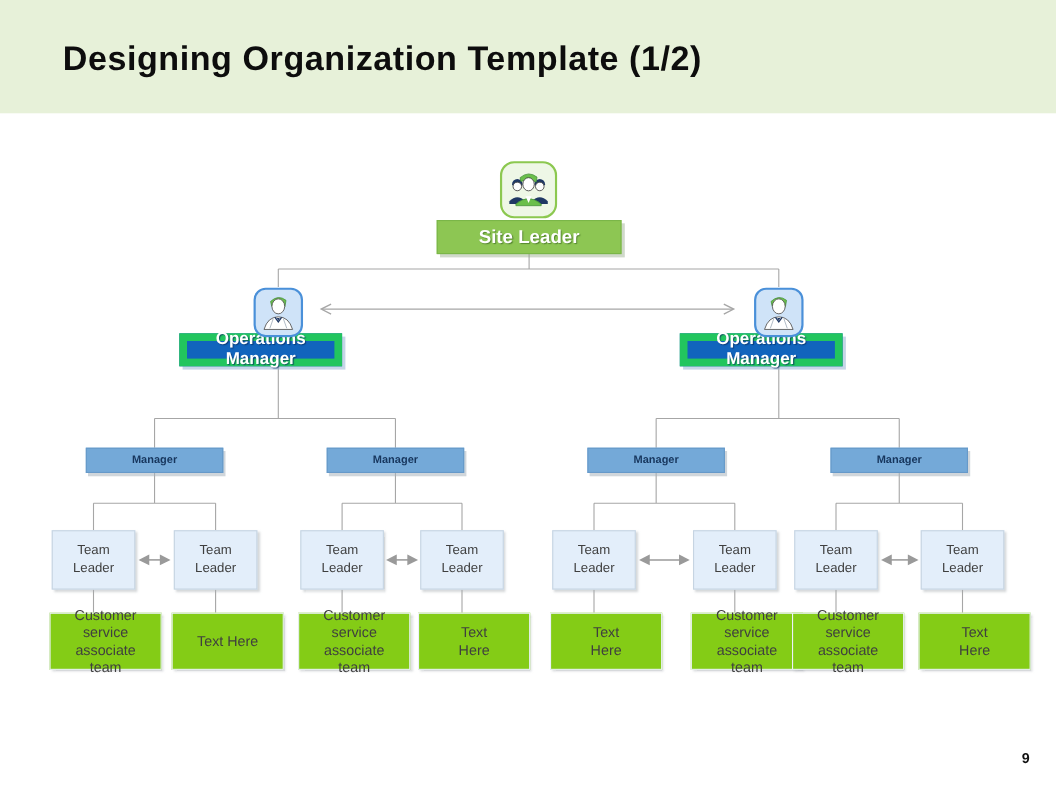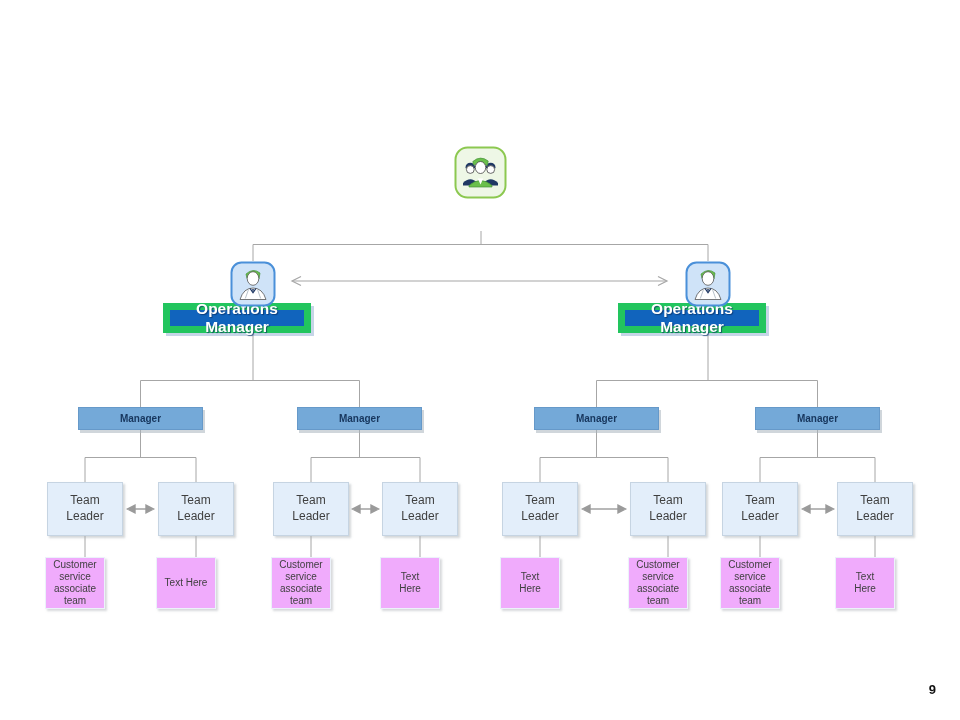--- a/index.html
+++ b/index.html
@@ -46,39 +46,42 @@
     color:#17365d;font-size:10px;font-weight:bold;
   }
   .tl-box{
     top:482px;width:76px;height:54px;
     background:#e3eefa;border:1px solid #c6d4e2;
     box-shadow:2px 2px 2px rgba(170,175,180,.5);
     color:#3f3f3f;font-size:12px;line-height:1.3;
   }
   .tl-box .label{max-width:48px;}
   .team-box{
-    top:557px;width:60px;height:52px;
-    background:#f0abfc;border:1px solid #ecf2fa;
+    top:557px;width:102px;height:52px;
+    background:#84cc16;border:1px solid #ecf2fa;
     box-shadow:2px 2px 2px rgba(175,180,185,.5);
-    color:#3f3f3f;font-size:10px;line-height:1.2;
+    color:#3f3f3f;font-size:13px;line-height:1.2;
   }
   .team-box .label{max-width:62px;}
   .team-box.wrap .label{max-width:34px;}
   .icon-badge{position:absolute;}
   .m1{left:78px;} .m2{left:297px;} .m3{left:534px;} .m4{left:755px;}
   .t1{left:47px;} .t2{left:158px;} .t3{left:273px;} .t4{left:382px;}
   .t5{left:502px;} .t6{left:630px;} .t7{left:722px;} .t8{left:837px;}
   .b1{left:45px;} .b2{left:156px;} .b3{left:271px;} .b4{left:380px;}
   .b5{left:500px;} .b6{left:628px;} .b7{left:720px;} .b8{left:835px;}
 </style>
 </head>
 <body>
 
 <div class="slide">
 
+  <div class="header">
+    <h1 class="title">Designing Organization Template (1/2)</h1>
+  </div>
 
   <svg class="connectors" width="960" height="720" viewBox="0 0 960 720">
     <g stroke="#a6a6a6" stroke-width="1" fill="none">
       <path d="M481,231 V244.5 M253,244.5 H708 M253,244.5 V261 M708,244.5 V261"></path>
       <path d="M253,333 V380.5 M140.5,380.5 H359.5 M140.5,380.5 V407 M359.5,380.5 V407"></path>
       <path d="M708,333 V380.5 M596.5,380.5 H817.5 M596.5,380.5 V407 M817.5,380.5 V407"></path>
       <path d="M140.5,430 V457.5 M85,457.5 H196 M85,457.5 V482 M196,457.5 V482"></path>
       <path d="M359.5,430 V457.5 M311,457.5 H420 M311,457.5 V482 M420,457.5 V482"></path>
       <path d="M596.5,430 V457.5 M540,457.5 H668 M540,457.5 V482 M668,457.5 V482"></path>
       <path d="M817.5,430 V457.5 M760,457.5 H875 M760,457.5 V482 M875,457.5 V482"></path>
@@ -100,20 +103,23 @@
         <path d="M371,505.2 L378.5,509 L371,512.8 Z"></path>
       <path d="M588,509 H620" fill="none"></path>
         <path d="M590,505.2 L582.5,509 L590,512.8 Z"></path>
         <path d="M618,505.2 L625.5,509 L618,512.8 Z"></path>
       <path d="M808,509 H828" fill="none"></path>
         <path d="M810,505.2 L802.5,509 L810,512.8 Z"></path>
         <path d="M826,505.2 L833.5,509 L826,512.8 Z"></path>
     </g>
   </svg>
 
+  <div class="node site-box">
+    <span class="label">Site Leader</span>
+  </div>
   <svg class="icon-badge" style="left:454px;top:146px" width="53" height="53" viewBox="0 0 53 53">
     <rect x="1.5" y="1.5" width="50" height="50" rx="12" fill="#eef7e6" stroke="#8cc850" stroke-width="2"></rect>
     <path d="M11.5,21.5 a4.8,4.8 0 0 1 9.6,0 v0.8 h-9.6 z" fill="#1f3864"></path>
     <circle cx="16.3" cy="23.5" r="3.9" fill="#fdfdfd" stroke="#444" stroke-width="0.8"></circle>
     <path d="M9,37 q7.3,-7.5 14.6,0 v2.5 h-14.6 z" fill="#1f3864"></path>
     <path d="M31.9,21.5 a4.8,4.8 0 0 1 9.6,0 v0.8 h-9.6 z" fill="#1f3864"></path>
     <circle cx="36.7" cy="23.5" r="3.9" fill="#fdfdfd" stroke="#444" stroke-width="0.8"></circle>
     <path d="M29.4,37 q7.3,-7.5 14.6,0 v2.5 h-14.6 z" fill="#1f3864"></path>
     <path d="M18.8,15.5 q7.7,-6.5 15.4,-0.5 l-0.8,4.5 q-7,-3.5 -13.8,-0.5 z" fill="#6abf4b" stroke="#45913a" stroke-width="0.7"></path>
     <ellipse cx="26.5" cy="21.5" rx="5.2" ry="6" fill="#fff" stroke="#444" stroke-width="0.8"></ellipse>

